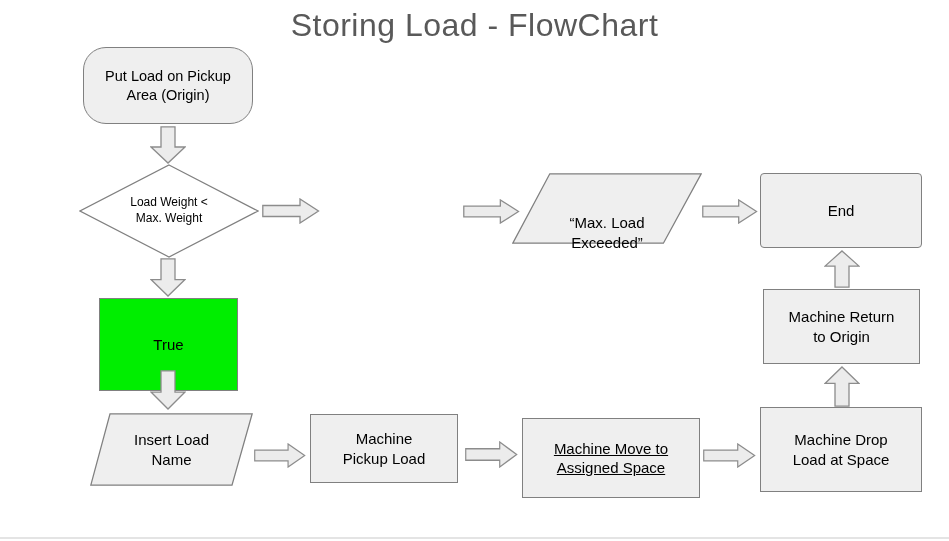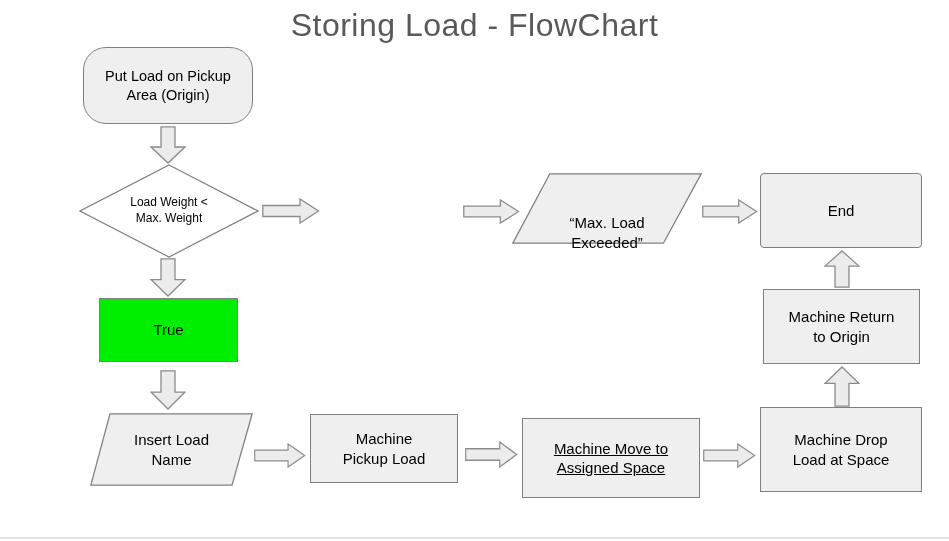--- a/index.html
+++ b/index.html
@@ -101,21 +101,21 @@
   </svg>
 
   <div class="node box rounded-lg" style="left:760px; top:173px; width:162px; height:75px;">
     <span>End</span>
   </div>
 
   <svg class="arrow" style="left:150px; top:258px;" width="36" height="39" viewBox="0 0 36 38" preserveAspectRatio="none">
     <polygon points="11,0.8 25,0.8 25,21 35,21 18,37 1,21 11,21"></polygon>
   </svg>
 
-  <div class="node fill-true" style="left:99px; top:298px; width:139px; height:64px;">
+  <div class="node fill-true" style="left:99px; top:298px; width:139px; height:93px;">
     <span>True</span>
   </div>
 
   <svg class="arrow" style="left:150px; top:370px;" width="36" height="40" viewBox="0 0 36 38" preserveAspectRatio="none">
     <polygon points="11,0.8 25,0.8 25,21 35,21 18,37 1,21 11,21"></polygon>
   </svg>
 
   <svg class="shape-svg" style="left:90px; top:413px;" width="163" height="73" viewBox="0 0 163 73">
     <polygon class="io" points="20,0.8 162.2,0.8 142,72.2 0.8,72.2"></polygon>
   </svg>

